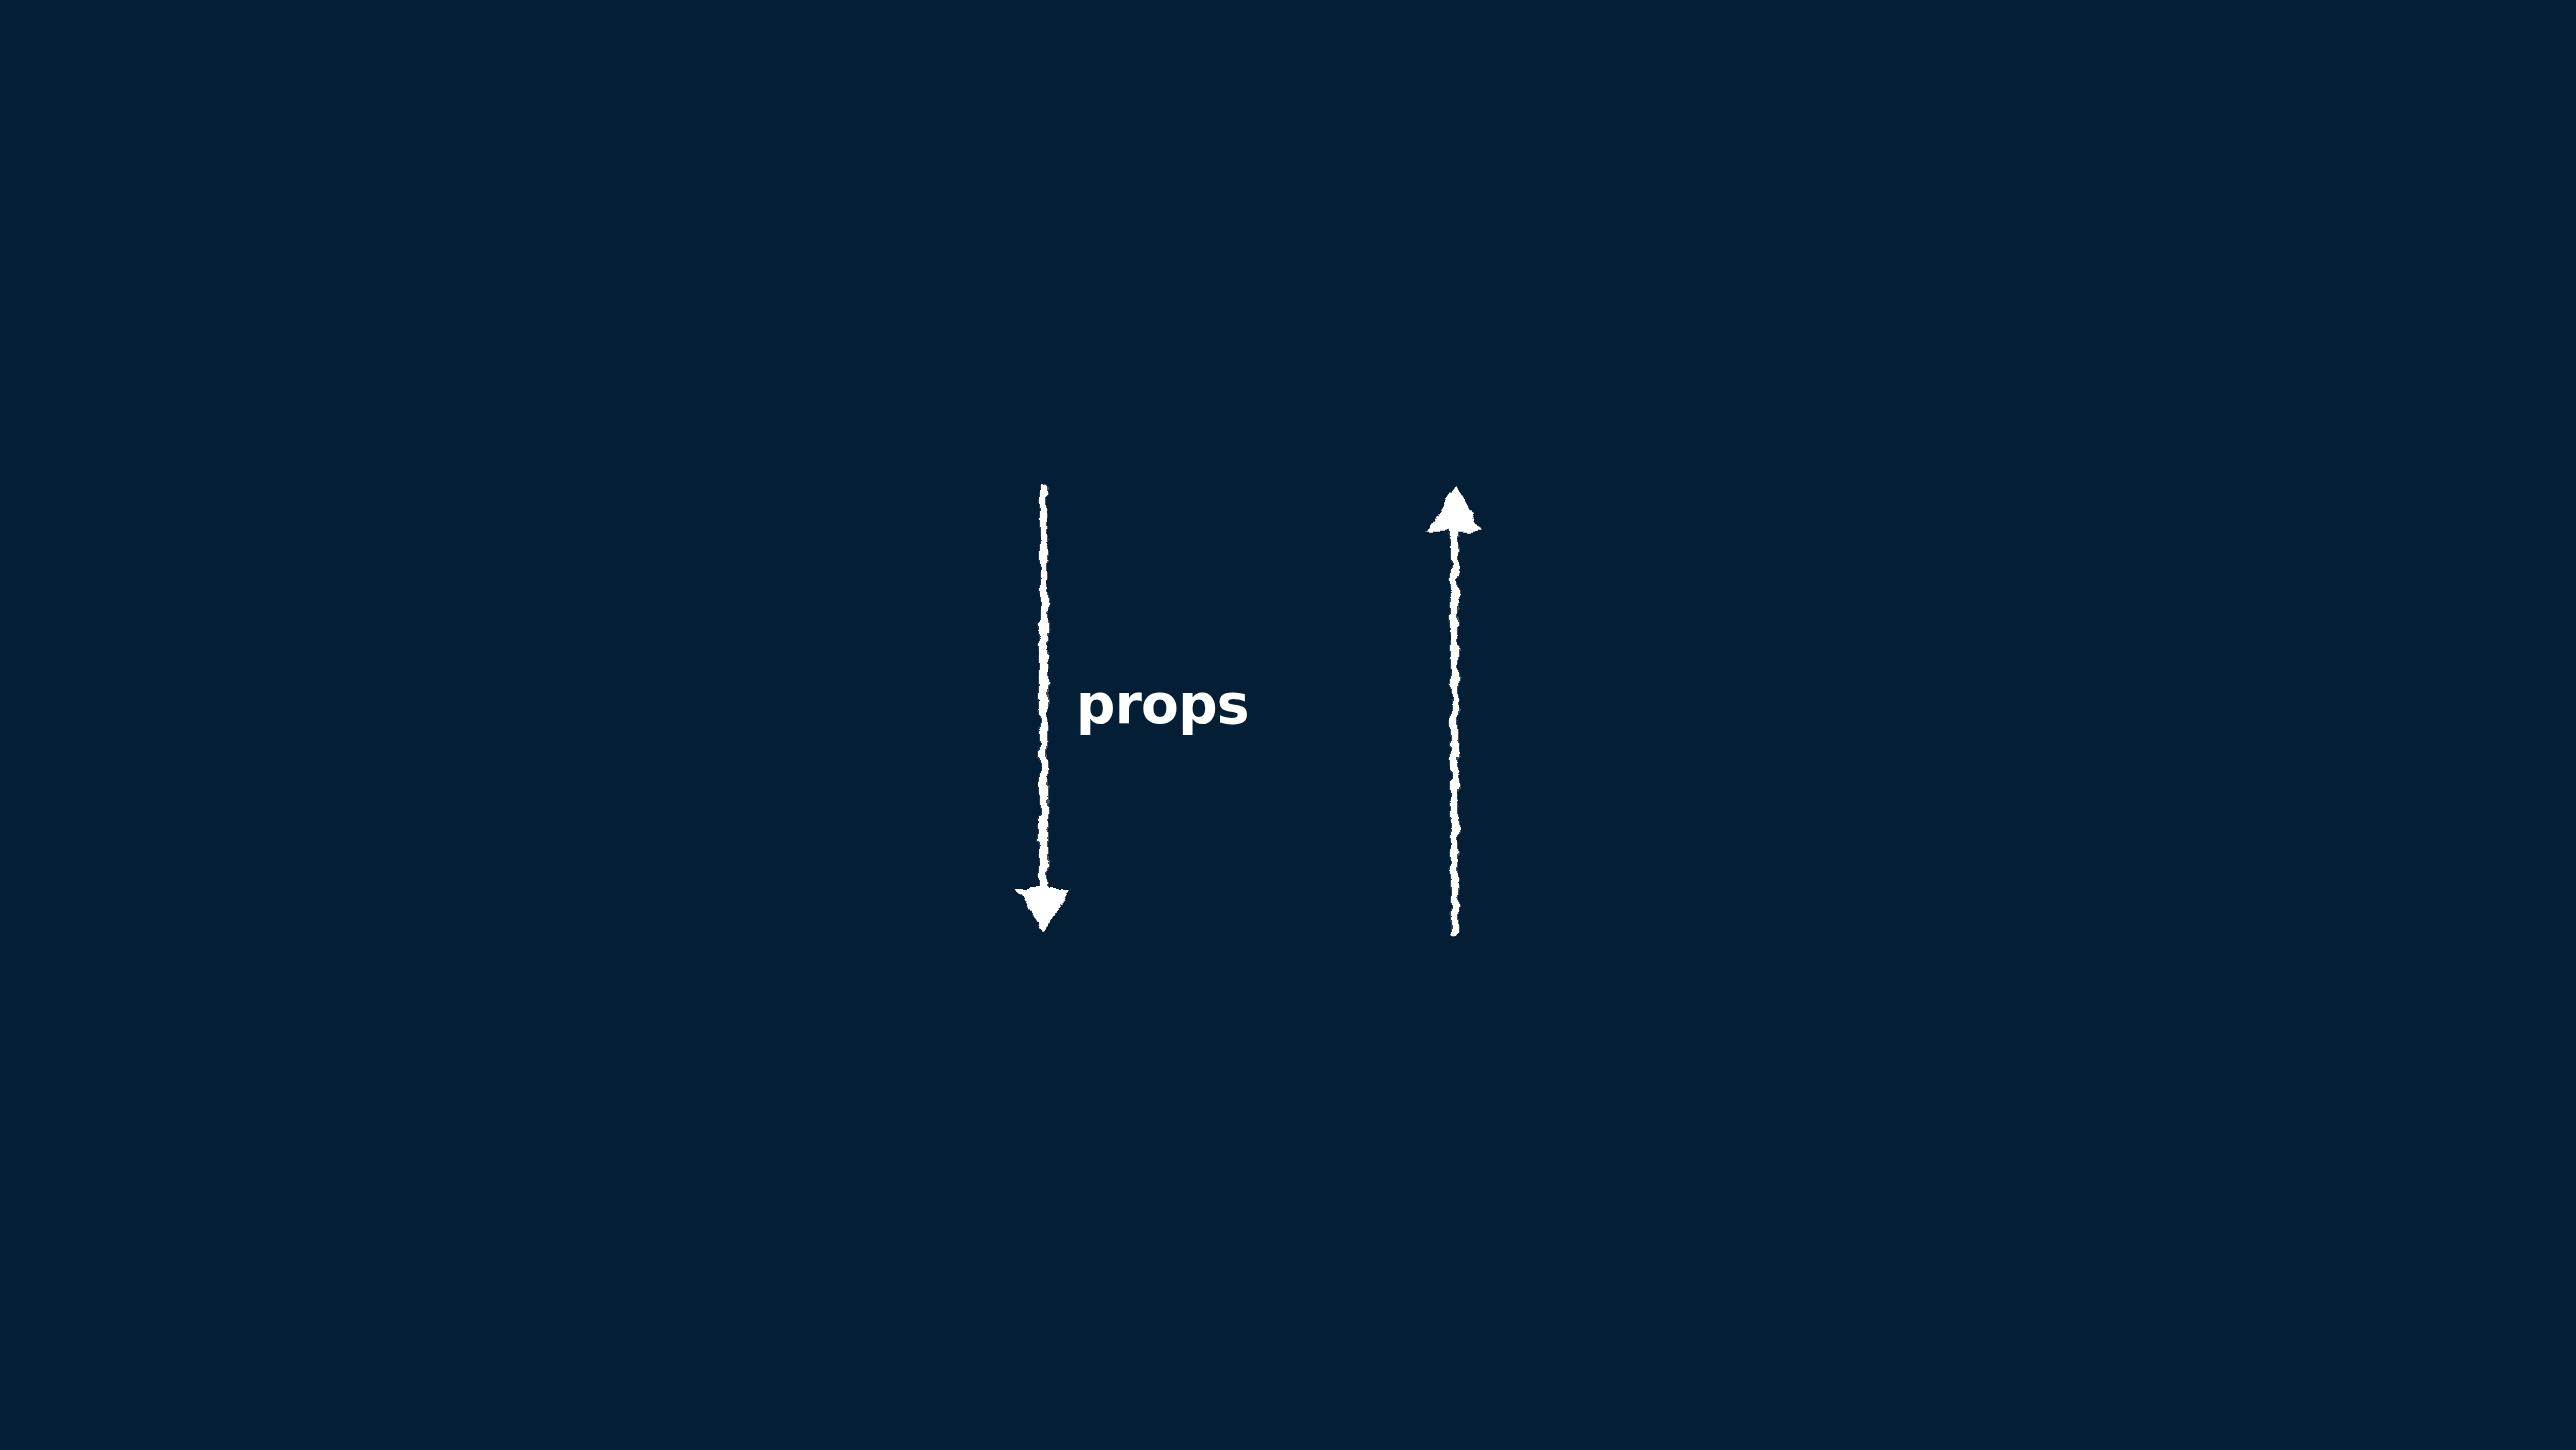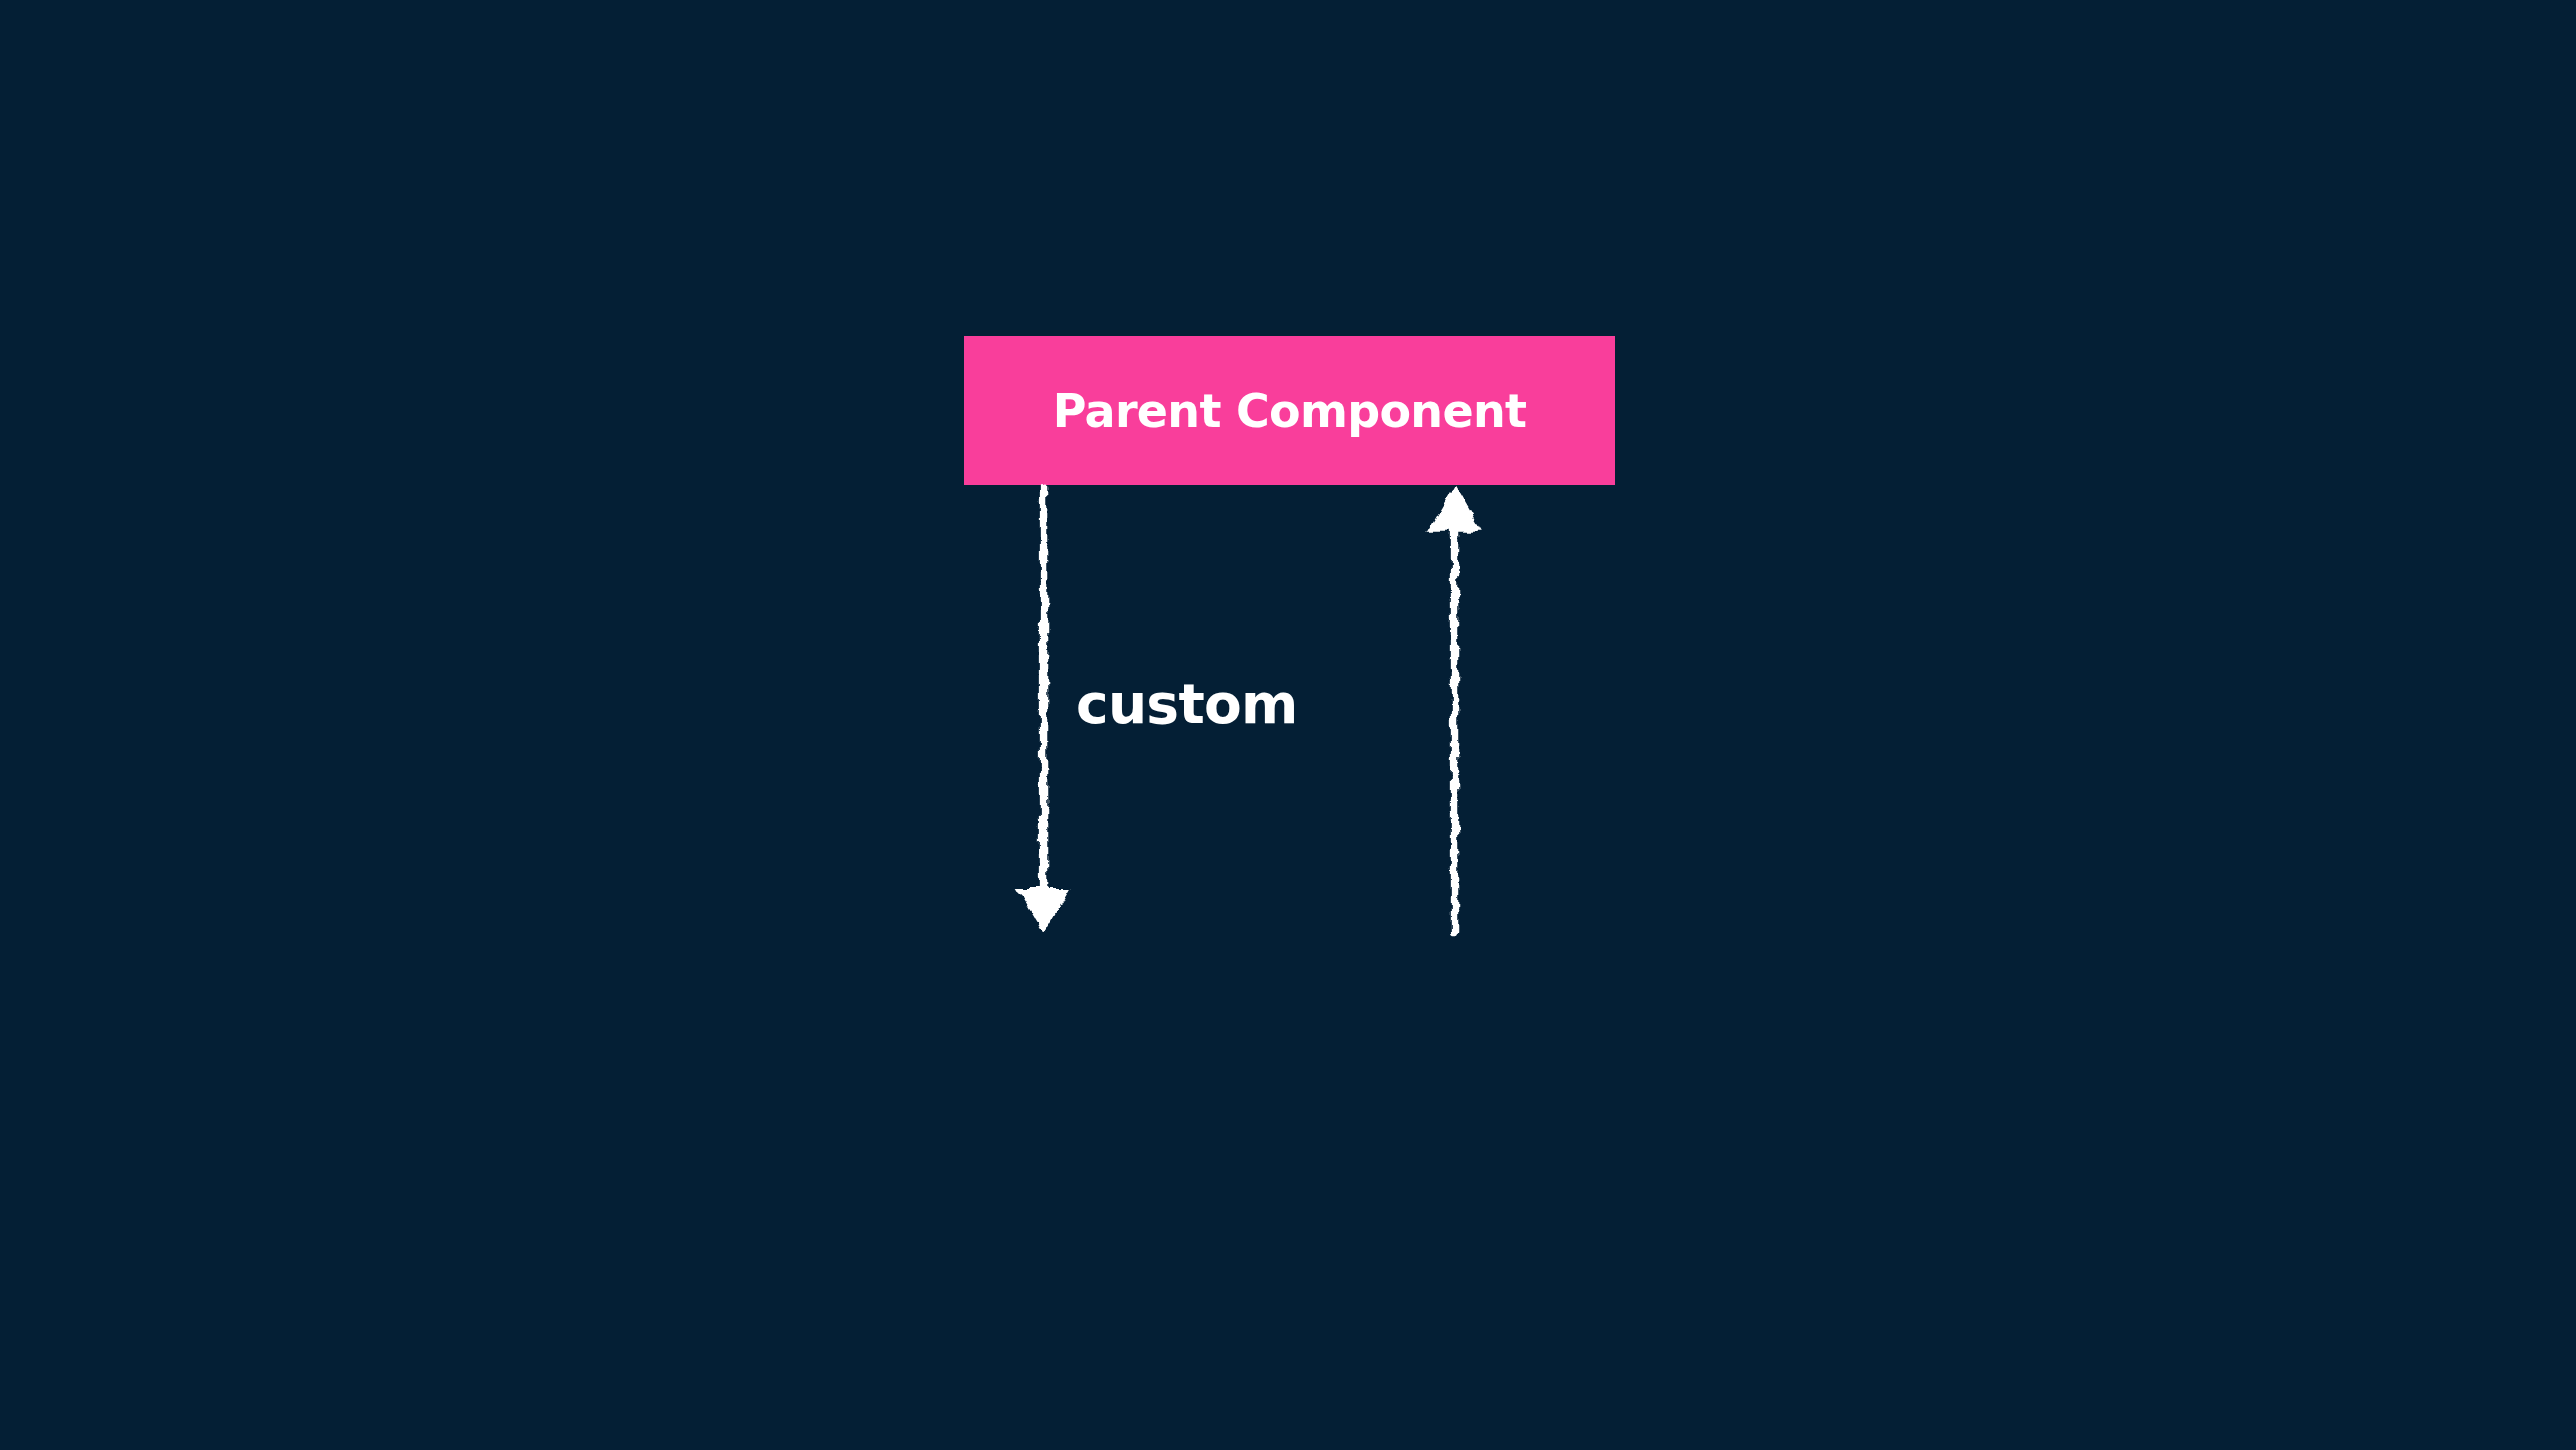--- a/index.html
+++ b/index.html
@@ -64,23 +64,20 @@
     white-space: nowrap;
   }
   .arrow-label.props { left: 1076px; top: 677px; }
   .arrow-label.custom-events { left: 1473px; top: 677px; }
 </style>
 </head>
 <body>
 
 <div class="canvas">
 
-  <div class="box parent">
-    <span class="box-label">Parent Component</span>
-  </div>
 
 
   <svg class="arrows" viewBox="0 0 3836 2160" xmlns="http://www.w3.org/2000/svg" aria-hidden="true">
     <defs>
       <filter id="chalk" x="-30%" y="-30%" width="160%" height="160%">
         <feTurbulence type="fractalNoise" baseFrequency="0.045" numOctaves="4" seed="7" result="noise"></feTurbulence>
         <feDisplacementMap in="SourceGraphic" in2="noise" scale="13" xChannelSelector="R" yChannelSelector="G"></feDisplacementMap>
       </filter>
     </defs>
 
@@ -88,17 +85,17 @@
       <line x1="1554" y1="725" x2="1554" y2="1332"></line>
       <polygon points="1514,1322 1594,1322 1555,1390"></polygon>
     </g>
 
     <g filter="url(#chalk)">
       <line x1="2166" y1="1387" x2="2166" y2="786"></line>
       <polygon points="2127,790 2205,790 2166,723"></polygon>
     </g>
   </svg>
 
-  <div class="arrow-label props">custom</div>
+  <div class="arrow-label props">props</div>
 
 
 </div>
 
 
 </body></html>

